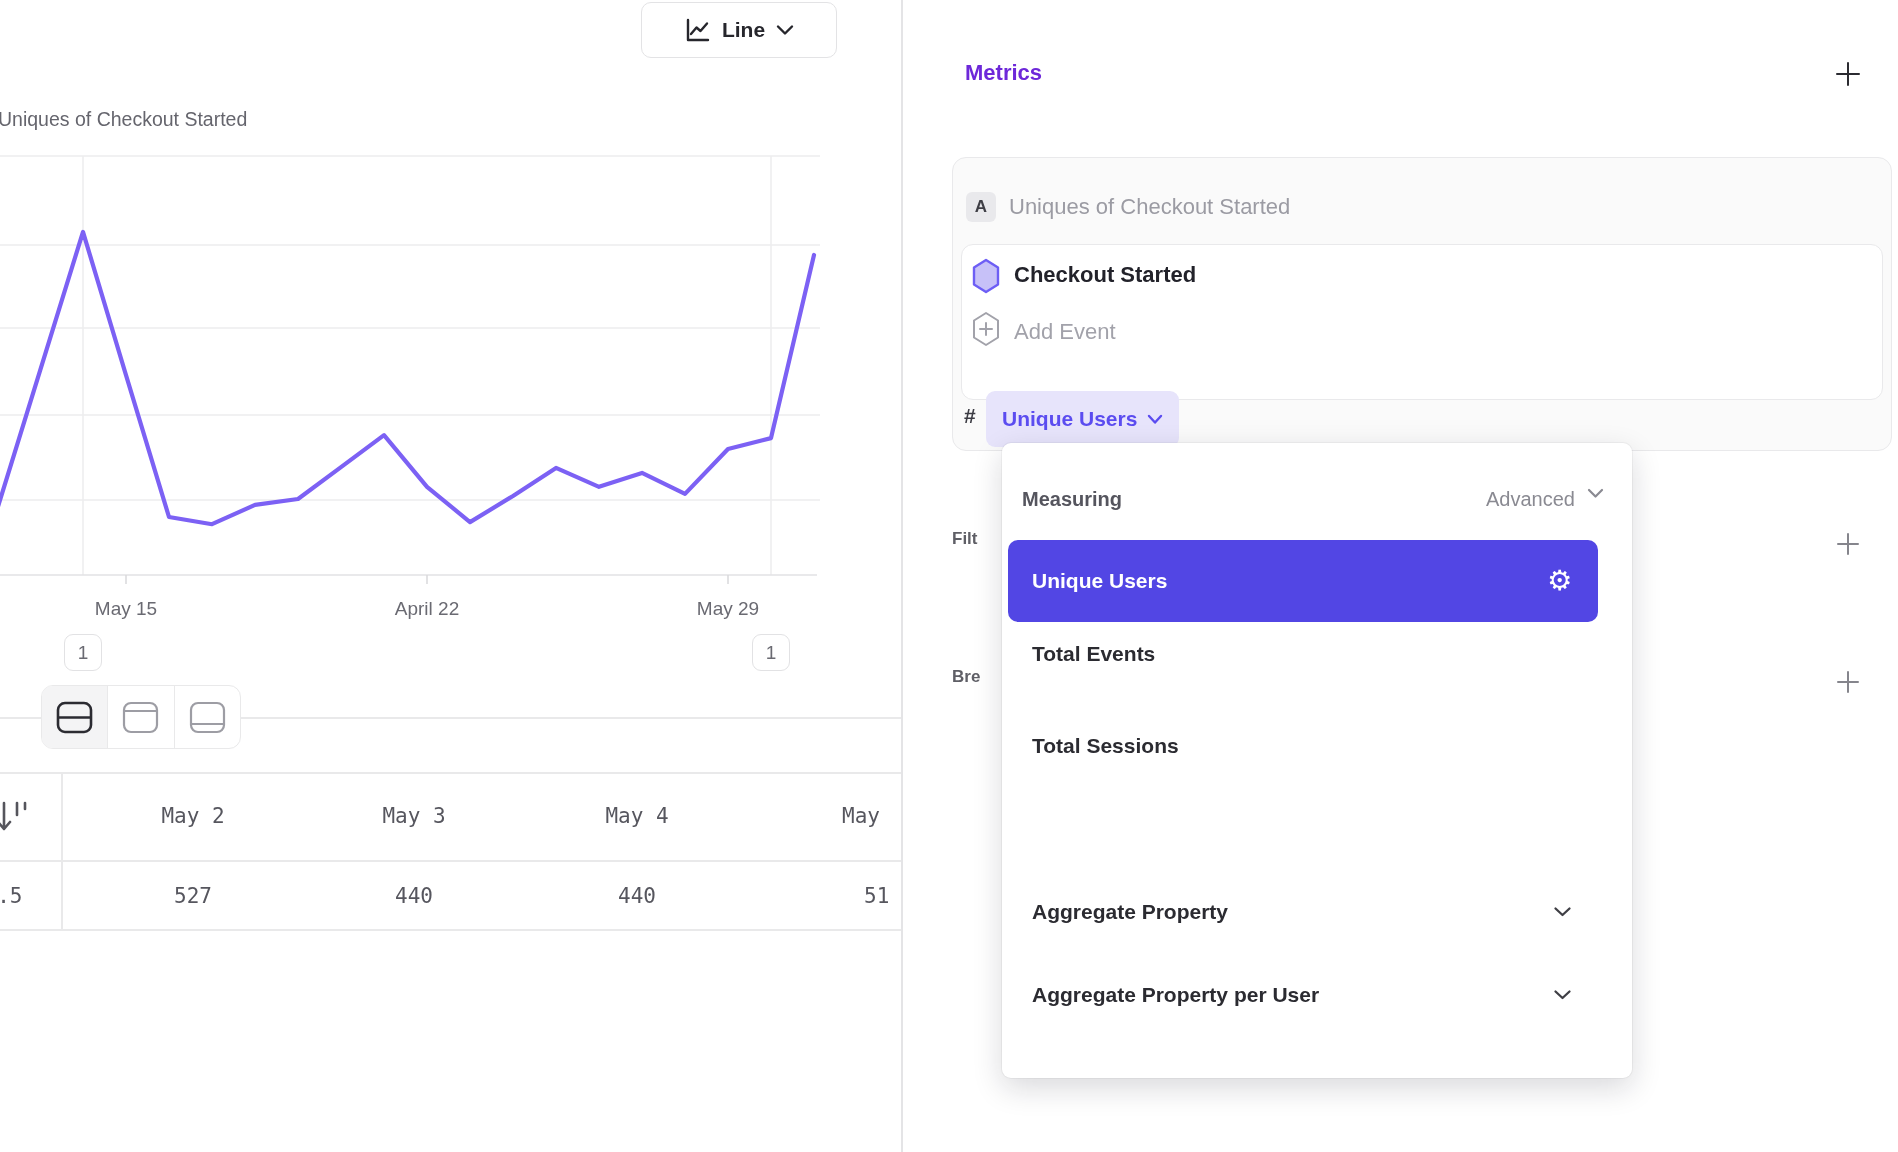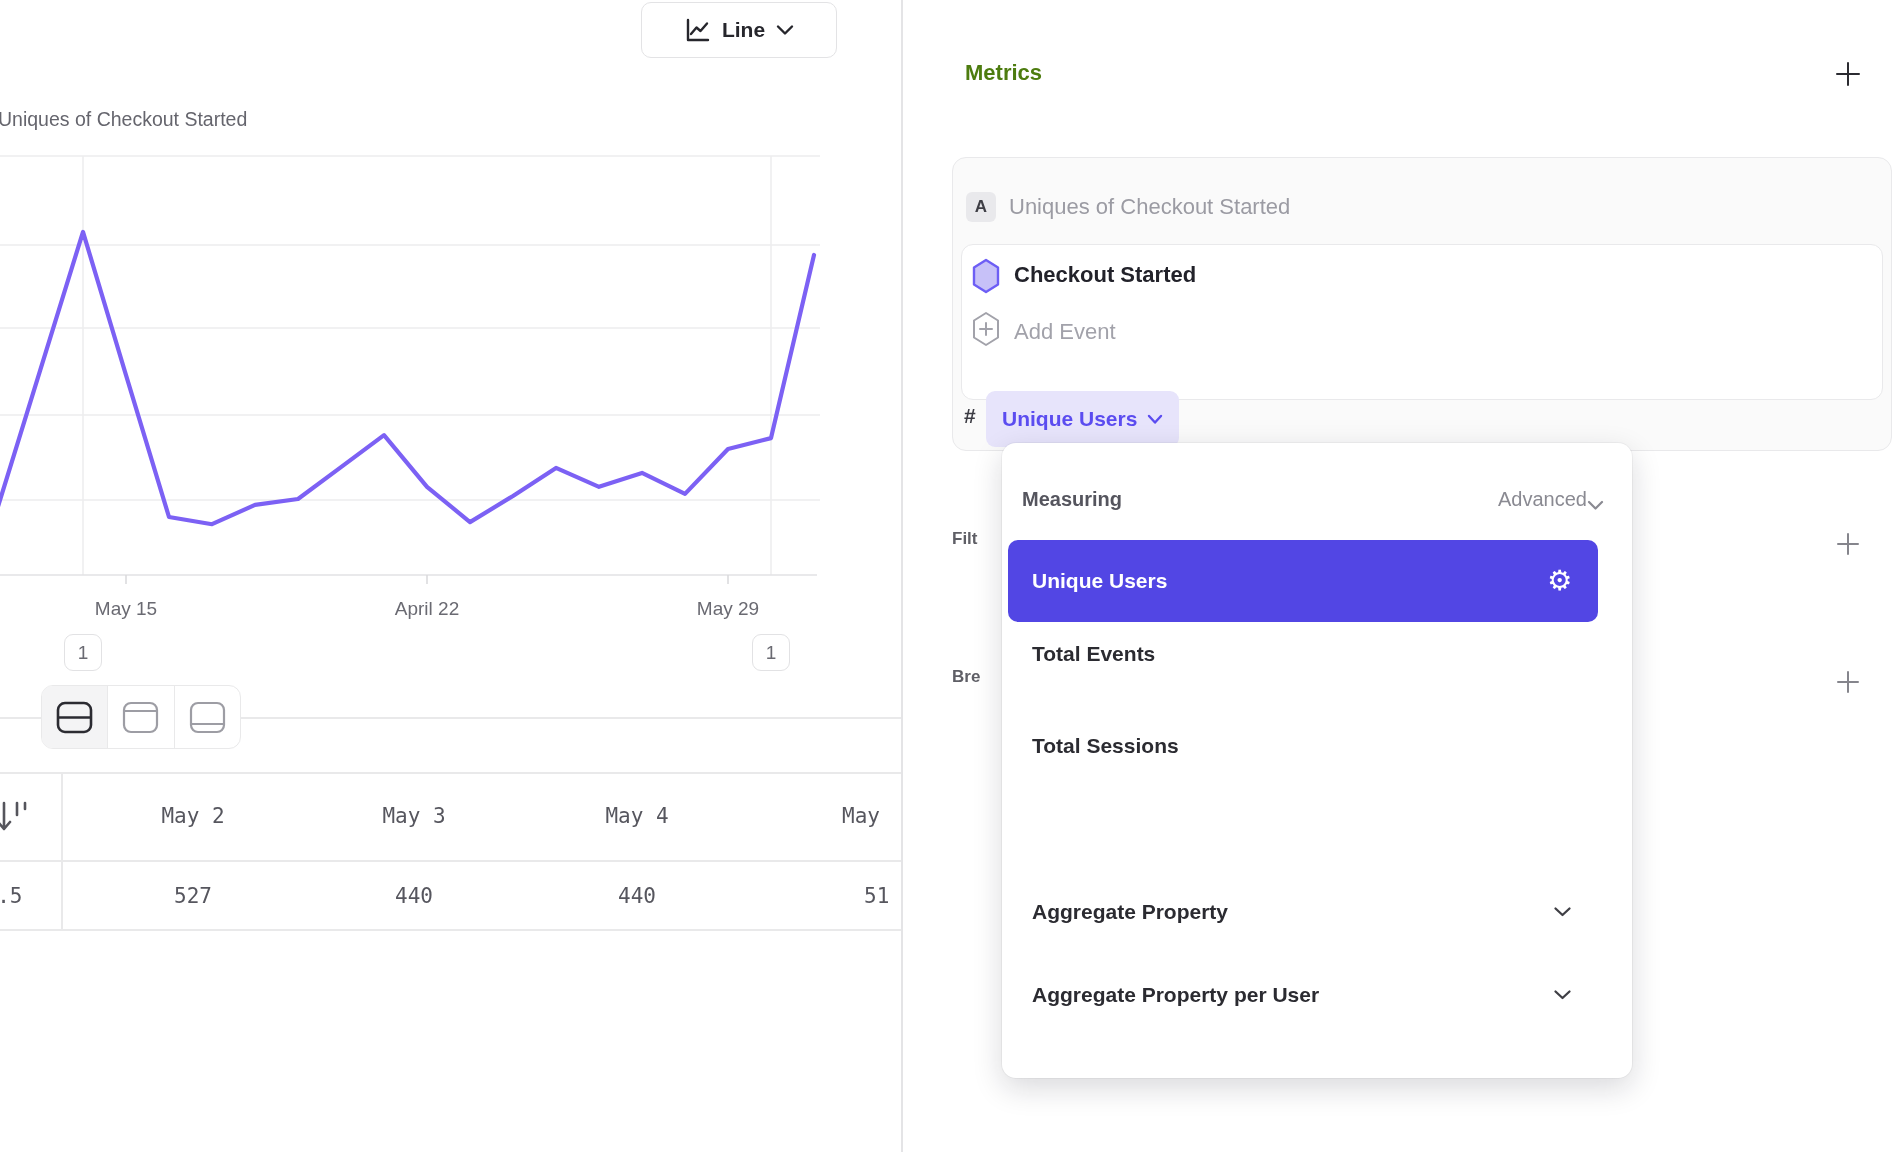--- a/index.html
+++ b/index.html
@@ -33,45 +33,45 @@
   .view-toggle .seg + .seg { border-left:1.5px solid #e9e9ea; }
   .view-toggle .seg.sel { background:#f4f4f5; border-radius:10px 0 0 10px; }
 
   .tbl-line { position:absolute; background:#e9e9ea; }
   .tbl-cell { position:absolute; font-family:"DejaVu Sans Mono", monospace;
     font-size:21px; color:#56565e; white-space:nowrap; }
   .r { text-align:center; }
 
   
   .pane-right { position:absolute; left:903px; top:0; width:995px; height:1152px; background:#fff; }
-  .metrics-title { position:absolute; left:62px; top:60px; font-size:22px; font-weight:700; color:#4d7c0f; }
+  .metrics-title { position:absolute; left:62px; top:60px; font-size:22px; font-weight:700; color:#6d28d9; }
   .plus-btn { position:absolute; width:28px; height:28px; cursor:pointer; display:flex; align-items:center; justify-content:center; }
 
   .metric-card { position:absolute; left:49px; top:157px; width:940px; height:294px;
     background:#fafafa; border:1.5px solid #e9e9eb; border-radius:14px; }
   .a-badge { position:absolute; left:13px; top:34px; width:30px; height:30px; background:#e9e9ec;
     border-radius:6px; display:flex; align-items:center; justify-content:center;
     font-size:17px; font-weight:700; color:#3f3f46; }
   .series-title { position:absolute; left:56px; top:36px; font-size:22px; font-weight:500; color:#9b9ba3; }
   .inner-card { position:absolute; left:8px; top:86px; width:922px; height:156px;
     background:#fff; border:1.5px solid #e9e9eb; border-radius:12px; }
   .event-name { position:absolute; left:52px; top:17px; font-size:22px; font-weight:600; color:#22222a; cursor:pointer; }
   .add-event-label { position:absolute; left:52px; top:74px; font-size:22px; font-weight:500; color:#a2a2aa; cursor:pointer; }
   .hash { position:absolute; left:11px; top:246px; font-size:21px; font-weight:700; color:#3c3c44; }
   .chip { position:absolute; left:33px; top:233px; height:56px; padding:0 16px;
     background:#e7e4fb; border-radius:9px; display:flex; align-items:center; gap:10px;
     font-size:21px; font-weight:600; color:#5b4cf0; cursor:pointer; }
 
   .side-label { position:absolute; left:49px; font-size:17px; font-weight:600; color:#5f5f66; }
 
   .dropdown { position:absolute; left:99px; top:443px; width:630px; height:635px;
-    background:#fff; border-radius:14px;
+    background:#fff; border-radius:9px;
     box-shadow:0 10px 30px rgba(20,20,40,.16), 0 0 0 1px rgba(0,0,0,.04); }
   .measuring { position:absolute; left:20px; top:45px; font-size:20px; font-weight:600; color:#55555e; }
-  .advanced { position:absolute; right:28px; top:45px; display:flex; align-items:flex-end; gap:0;
+  .advanced { position:absolute; right:28px; top:45px; display:flex; align-items:flex-start; gap:12px;
     font-size:20px; font-weight:500; color:#8a8a92; cursor:pointer; }
   .menu-row { position:absolute; left:6px; width:590px; height:82px; display:flex;
     align-items:center; padding:0 26px 0 24px; font-size:21px; font-weight:600;
     color:#2b2b31; cursor:pointer; border-radius:10px; }
   .menu-row .grow { flex:1; }
   .menu-row.sel { background:#5246e4; color:#fff; }
   .gear { font-family:"DejaVu Sans", sans-serif; font-size:28px; color:#fff; line-height:1; }
   svg { display:block; }
 </style>
 </head>

